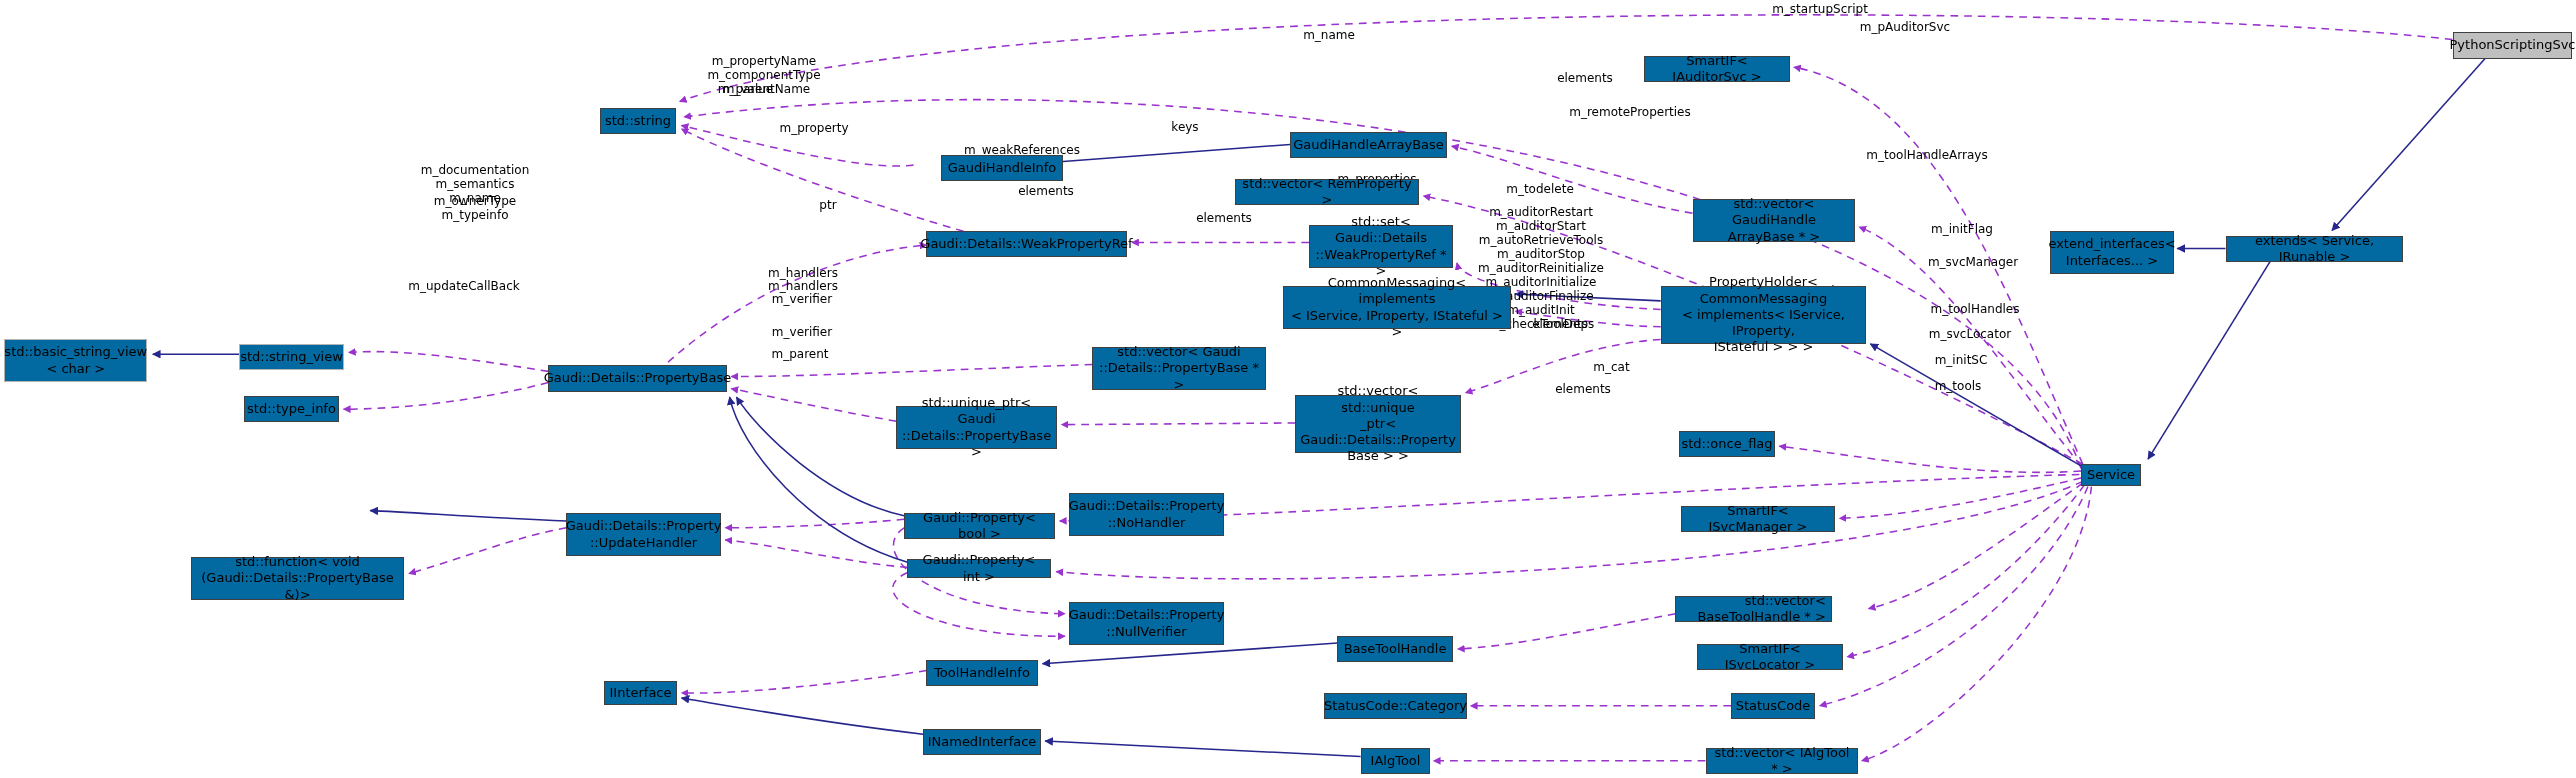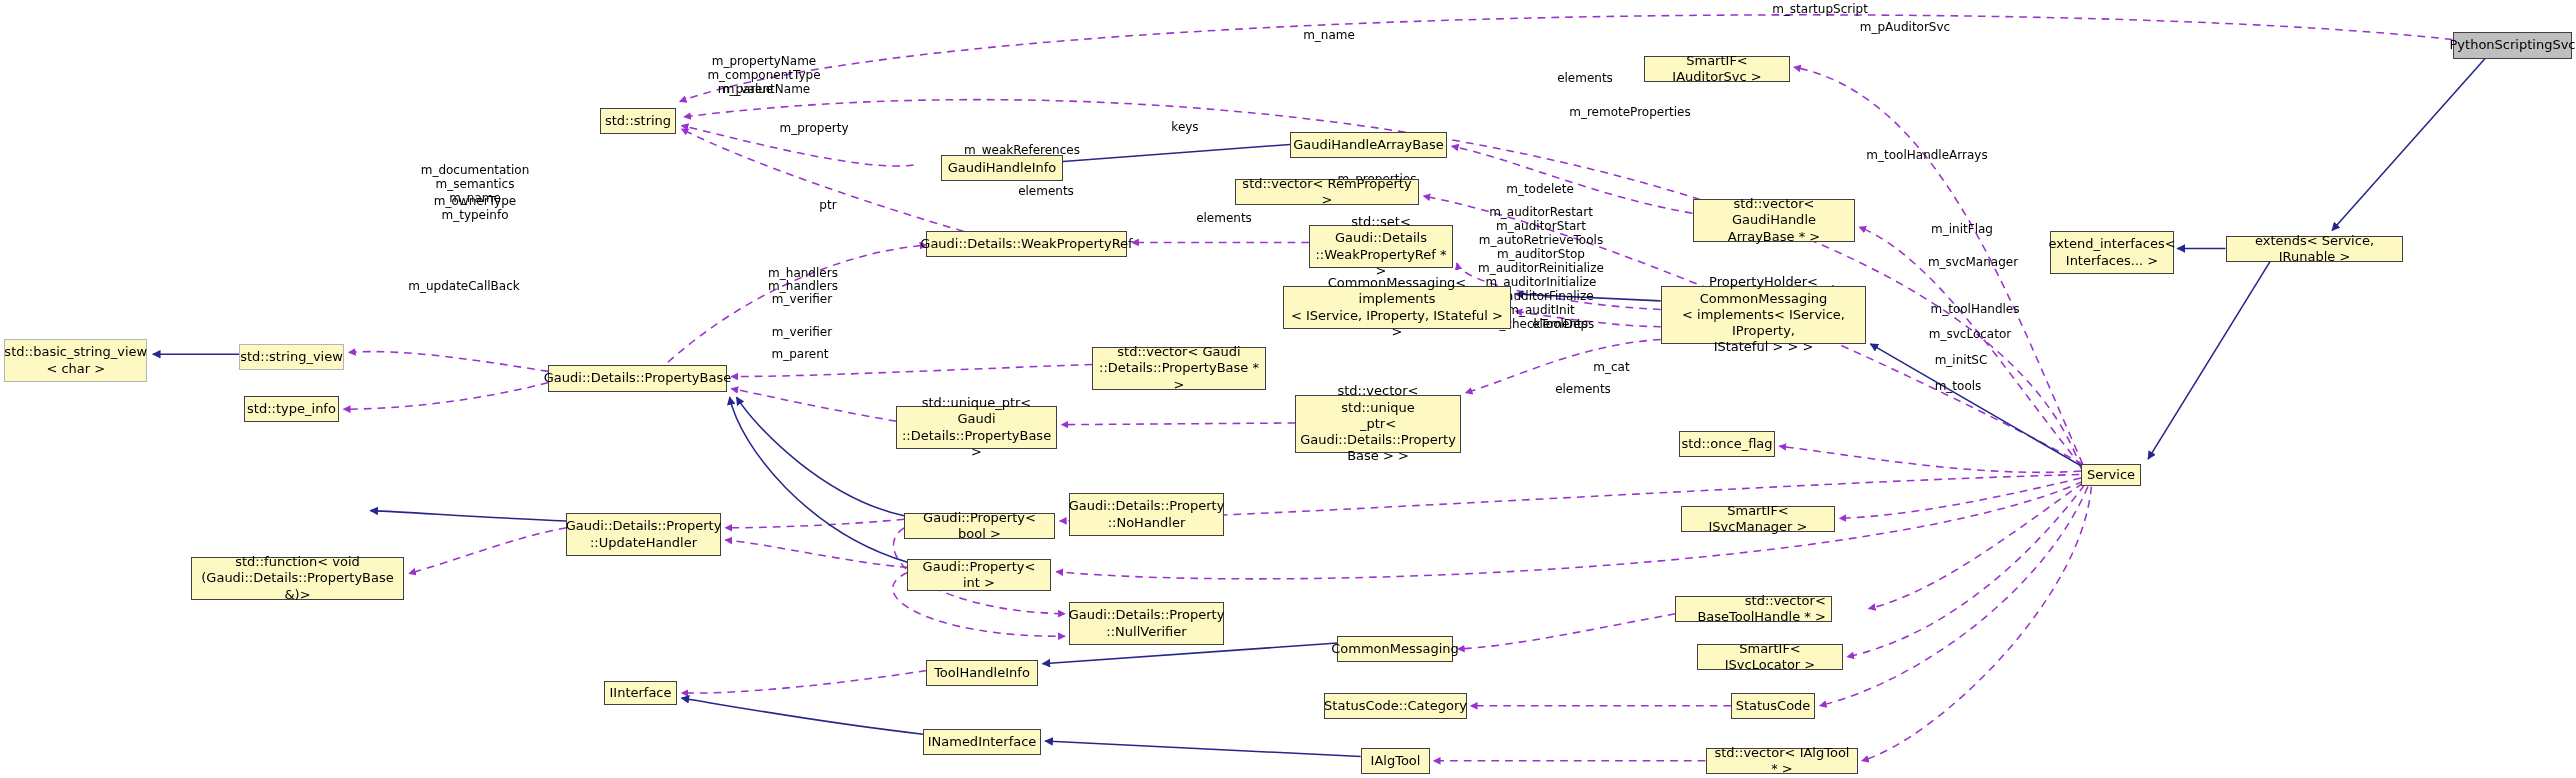--- a/index.html
+++ b/index.html
@@ -8,21 +8,21 @@
     width:2576px;height:778px;
     background:#ffffff;
     font-family:"DejaVu Sans","Liberation Sans",sans-serif;
     overflow:hidden;
   }
   svg#edges{position:absolute;left:0;top:0;width:2576px;height:778px;}
   .node{
     position:absolute;
     box-sizing:border-box;
     border:0.9px solid #404040;
-    background:#fef9c3;
+    background:#0369a1;
     color:#000000;
     font-size:13px;
     line-height:16.3px;
     display:flex;
     align-items:center;
     justify-content:center;
     text-align:center;
     white-space:pre-line;
     padding:1.7px 5.2px;
     z-index:3;
@@ -189,26 +189,26 @@
 Base &gt; &gt;</div>
     <div class="node" style="left: 1679px; top: 431px; width: 96px; height: 26px;">std::once_flag</div>
     <div class="node" style="left: 2081px; top: 464px; width: 60px; height: 22.4px;">Service</div>
     <div class="node" style="left: 1069px; top: 493px; width: 155px; height: 43px;">Gaudi::Details::Property
 ::NoHandler</div>
     <div class="node" style="left: 566px; top: 513px; width: 155px; height: 43px;">Gaudi::Details::Property
 ::UpdateHandler</div>
     <div class="node" style="left: 191px; top: 557px; width: 213px; height: 43px;">std::function&lt; void
 (Gaudi::Details::PropertyBase &amp;)&gt;</div>
     <div class="node" style="left: 904px; top: 513px; width: 151px; height: 26px;">Gaudi::Property&lt; bool &gt;</div>
-    <div class="node" style="left: 907px; top: 559px; width: 144px; height: 32px;">Gaudi::Property&lt; int &gt;</div>
+    <div class="node" style="left: 907px; top: 559px; width: 144px; height: 19px;">Gaudi::Property&lt; int &gt;</div>
     <div class="node" style="left: 1681px; top: 506px; width: 154px; height: 26px;">SmartIF&lt; ISvcManager &gt;</div>
     <div class="node" style="left: 1069px; top: 602px; width: 155px; height: 43px;">Gaudi::Details::Property
 ::NullVerifier</div>
     <div class="node" style="left: 1675px; top: 596px; width: 157px; height: 26px; text-align: right;">std::vector&lt; BaseToolHandle * &gt;</div>
-    <div class="node" style="left: 1337px; top: 636px; width: 116px; height: 26px;">CommonMessaging</div>
+    <div class="node" style="left: 1337px; top: 636px; width: 116px; height: 26px;">BaseToolHandle</div>
     <div class="node" style="left: 926px; top: 660px; width: 112px; height: 26px;">ToolHandleInfo</div>
     <div class="node" style="left: 1697px; top: 644px; width: 146px; height: 26px;">SmartIF&lt; ISvcLocator &gt;</div>
     <div class="node" style="left: 1324px; top: 693px; width: 143px; height: 26px;">StatusCode::Category</div>
     <div class="node" style="left: 1731px; top: 693px; width: 84px; height: 26px;">StatusCode</div>
     <div class="node" style="left: 604px; top: 681px; width: 73px; height: 24px;">IInterface</div>
     <div class="node" style="left: 923px; top: 729px; width: 118px; height: 26px;">INamedInterface</div>
     <div class="node" style="left: 1361px; top: 748px; width: 69px; height: 26px;">IAlgTool</div>
     <div class="node" style="left: 1706px; top: 748px; width: 152px; height: 26px;">std::vector&lt; IAlgTool * &gt;</div>
     <div class="elabel" style="left: 1820px; top: 1.7px;">m_startupScript</div>
     <div class="elabel" style="left: 1905px; top: 20px;">m_pAuditorSvc</div>

